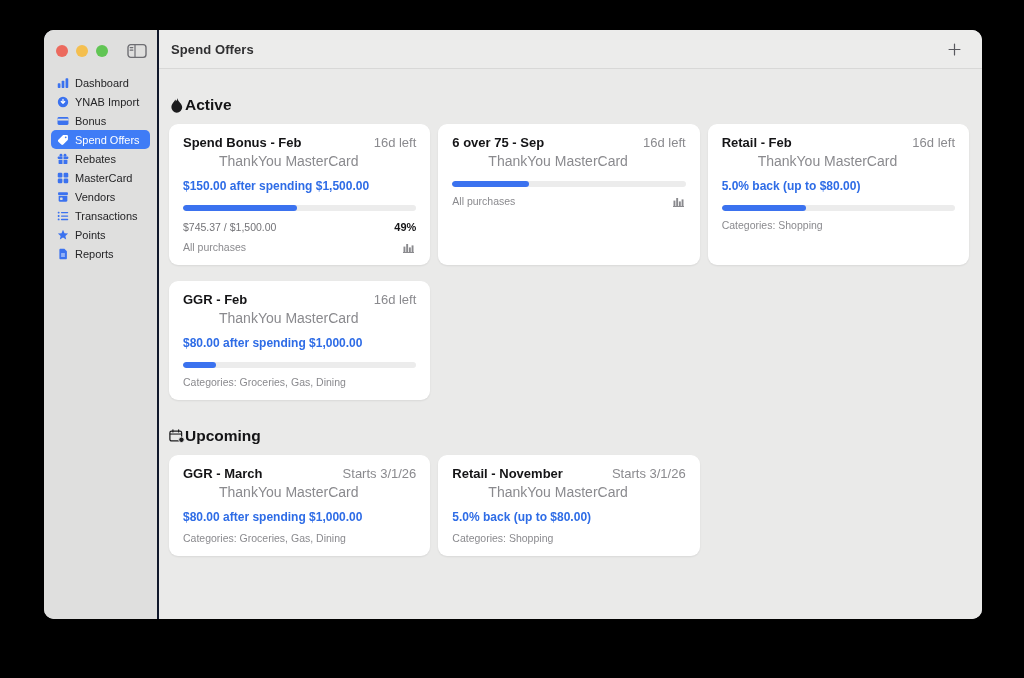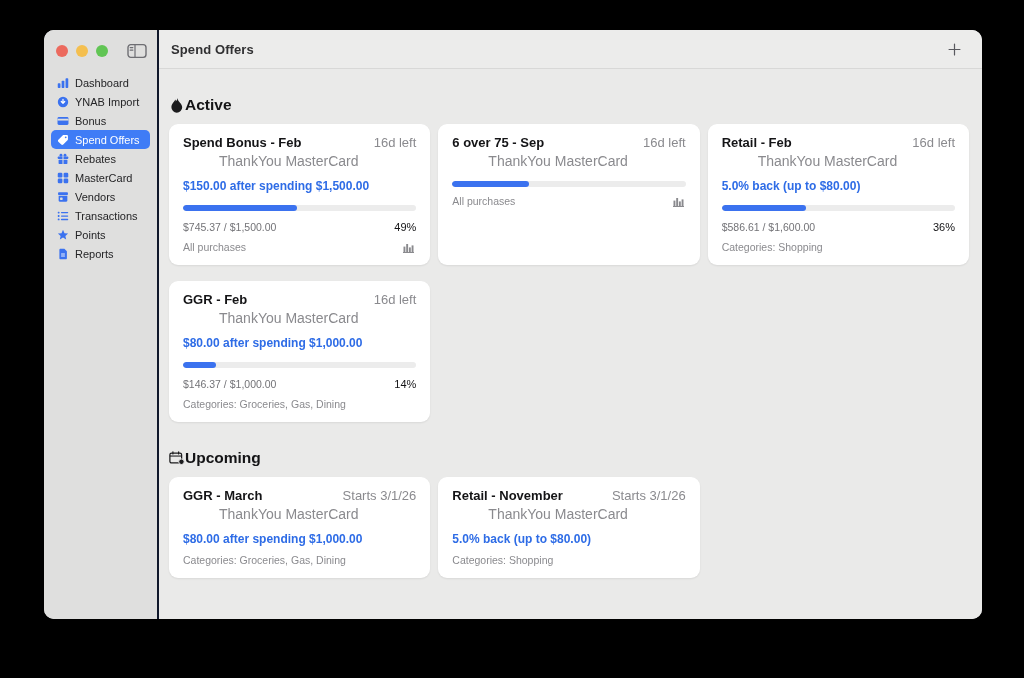--- a/index.html
+++ b/index.html
@@ -65,21 +65,21 @@
   }
   .card-top{display:flex;align-items:baseline;justify-content:space-between;gap:8px;}
   .card-title{margin:0;font-size:13px;font-weight:700;color:#141416;white-space:nowrap;overflow:hidden;}
   .card-badge{font-size:13px;color:#8a8a8e;flex:0 0 auto;}
   .card-sub{font-size:14px;color:#8a8a8e;margin-top:3px;margin-left:36px;}
   .card-offer{font-size:12px;font-weight:600;color:var(--blue-text,#2E6CE6);margin-top:10px;}
   .progress-track{margin-top:12px;height:6px;border-radius:3px;background:#ECECEC;overflow:hidden;}
   .progress-fill{height:100%;border-radius:3px;background:var(--accent-blue,#3B72EF);}
   .stats-row{display:flex;justify-content:space-between;align-items:flex-end;margin-top:10px;}
   .stat-label{font-size:10.5px;color:#737377;}
-  .stat-pct{font-size:11px;font-weight:400;color:#141416;}
+  .stat-pct{font-size:11px;font-weight:700;color:#141416;}
   .card-footer{display:flex;justify-content:space-between;align-items:center;margin-top:8px;min-height:12px;}
   .footer-label{font-size:10.5px;color:#8a8a8e;}
   .mini-chart{width:13px;height:11px;color:#8a8a8e;display:flex;}
   .mini-chart svg{width:13px;height:11px;fill:currentColor;}
 </style>
 </head>
 <body>
 
 <div class="stage">
   <div class="window">
@@ -275,41 +275,33 @@
             <article class="card">
               <div class="card-top">
                 <h3 class="card-title">Retail - Feb</h3>
                 <span class="card-badge">16d left</span>
               </div>
               <div class="card-sub">ThankYou MasterCard</div>
               <div class="card-offer">5.0% back (up to $80.00)</div>
               <div class="progress-track">
                 <div class="progress-fill" style="width: 36%;"></div>
               </div>
-              <div class="stats-row">
-                <span class="stat-label">$586.61 / $1,600.00</span>
-                <span class="stat-pct">36%</span>
-              </div>
               <div class="card-footer">
                 <span class="footer-label">Categories: Shopping</span>
               </div>
             </article>
             <article class="card">
               <div class="card-top">
                 <h3 class="card-title">GGR - Feb</h3>
                 <span class="card-badge">16d left</span>
               </div>
               <div class="card-sub">ThankYou MasterCard</div>
               <div class="card-offer">$80.00 after spending $1,000.00</div>
               <div class="progress-track">
                 <div class="progress-fill" style="width: 14%;"></div>
-              </div>
-              <div class="stats-row">
-                <span class="stat-label">$146.37 / $1,000.00</span>
-                <span class="stat-pct">14%</span>
               </div>
               <div class="card-footer">
                 <span class="footer-label">Categories: Groceries, Gas, Dining</span>
               </div>
             </article>
           </div>
           <div class="section-header">
             <span class="sec-icon">
               <svg viewBox="0 0 18 16" fill="none" stroke="#1c1c1e">
                 <rect x="1" y="2.4" width="13.2" height="11.2" rx="2" stroke-width="1.4"></rect>

